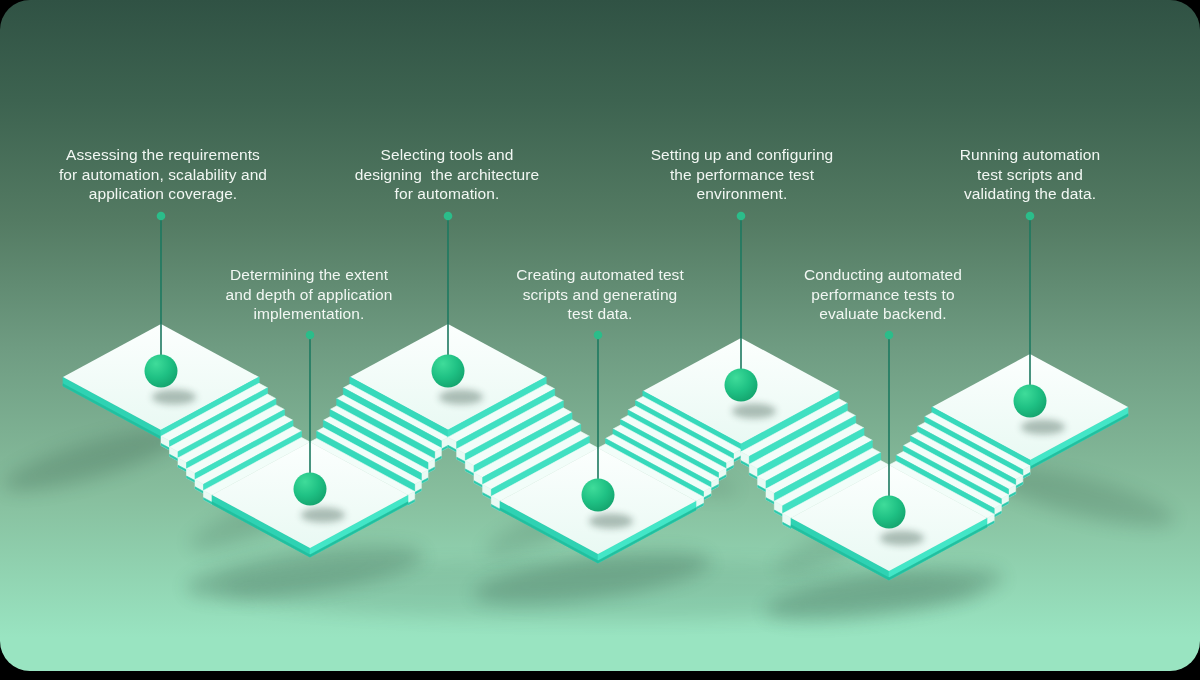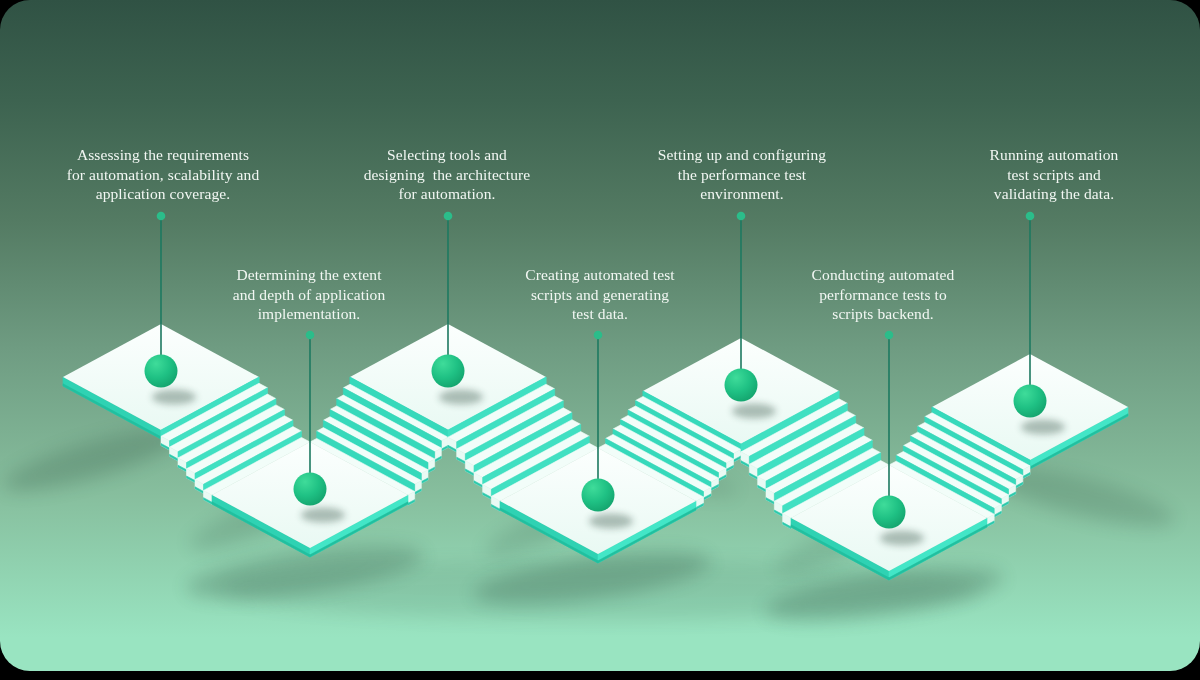--- a/index.html
+++ b/index.html
@@ -2,21 +2,21 @@
 <html style="--bg0: #305244; --bg1: #3d6350; --bg2: #547b63; --bg3: #6f9c82; --bg4: #87bf9e; --bg5: #99e4c1; --label: #f2f7f3;"><head>
 <meta charset="utf-8">
 <style>
   html,body{margin:0;padding:0;background:#000;}
   .stage{position:relative;width:1200px;height:680px;background:#000;overflow:hidden;}
   .card{position:absolute;left:0;top:0;width:1200px;height:671px;border-radius:30px;overflow:hidden;
         background:linear-gradient(180deg,var(--bg0) 0%,var(--bg1) 15%,var(--bg2) 33%,var(--bg3) 52%,var(--bg4) 74%,var(--bg5) 95%);}
   #scene{position:absolute;left:0;top:0;}
   .labels{position:absolute;left:0;top:0;width:1200px;height:671px;}
   .step-label{position:absolute;transform:translateX(-50%);text-align:center;white-space:pre;
-        font-family:Liberation Serif, serif;font-size:15.5px;line-height:19.5px;font-weight:500;
+        font-family:Liberation Sans, sans-serif;font-size:15.5px;line-height:19.5px;font-weight:500;
         letter-spacing:.1px;color:var(--label);}
 </style>
 </head>
 <body>
 
 <div class="stage">
   <div class="card">
     <svg id="scene" width="1200" height="680" viewBox="0 0 1200 680">
         <defs>
           <linearGradient id="topGrad" x1="0" y1="0" x2="0" y2="1">
@@ -304,19 +304,19 @@
 designing  the architecture
 for automation.</div>
       <div class="step-label" style="left:600px;top:265px">Creating automated test
 scripts and generating
 test data.</div>
       <div class="step-label" style="left:742px;top:145px">Setting up and configuring
 the performance test
 environment.</div>
       <div class="step-label" style="left:883px;top:265px">Conducting automated
 performance tests to
-scripts backend.</div>
-      <div class="step-label" style="left:1054px;top:145px">Running automation
+evaluate backend.</div>
+      <div class="step-label" style="left:1030px;top:145px">Running automation
 test scripts and
 validating the data.</div>
     </div>
   </div>
 </div>
 
 </body></html>

